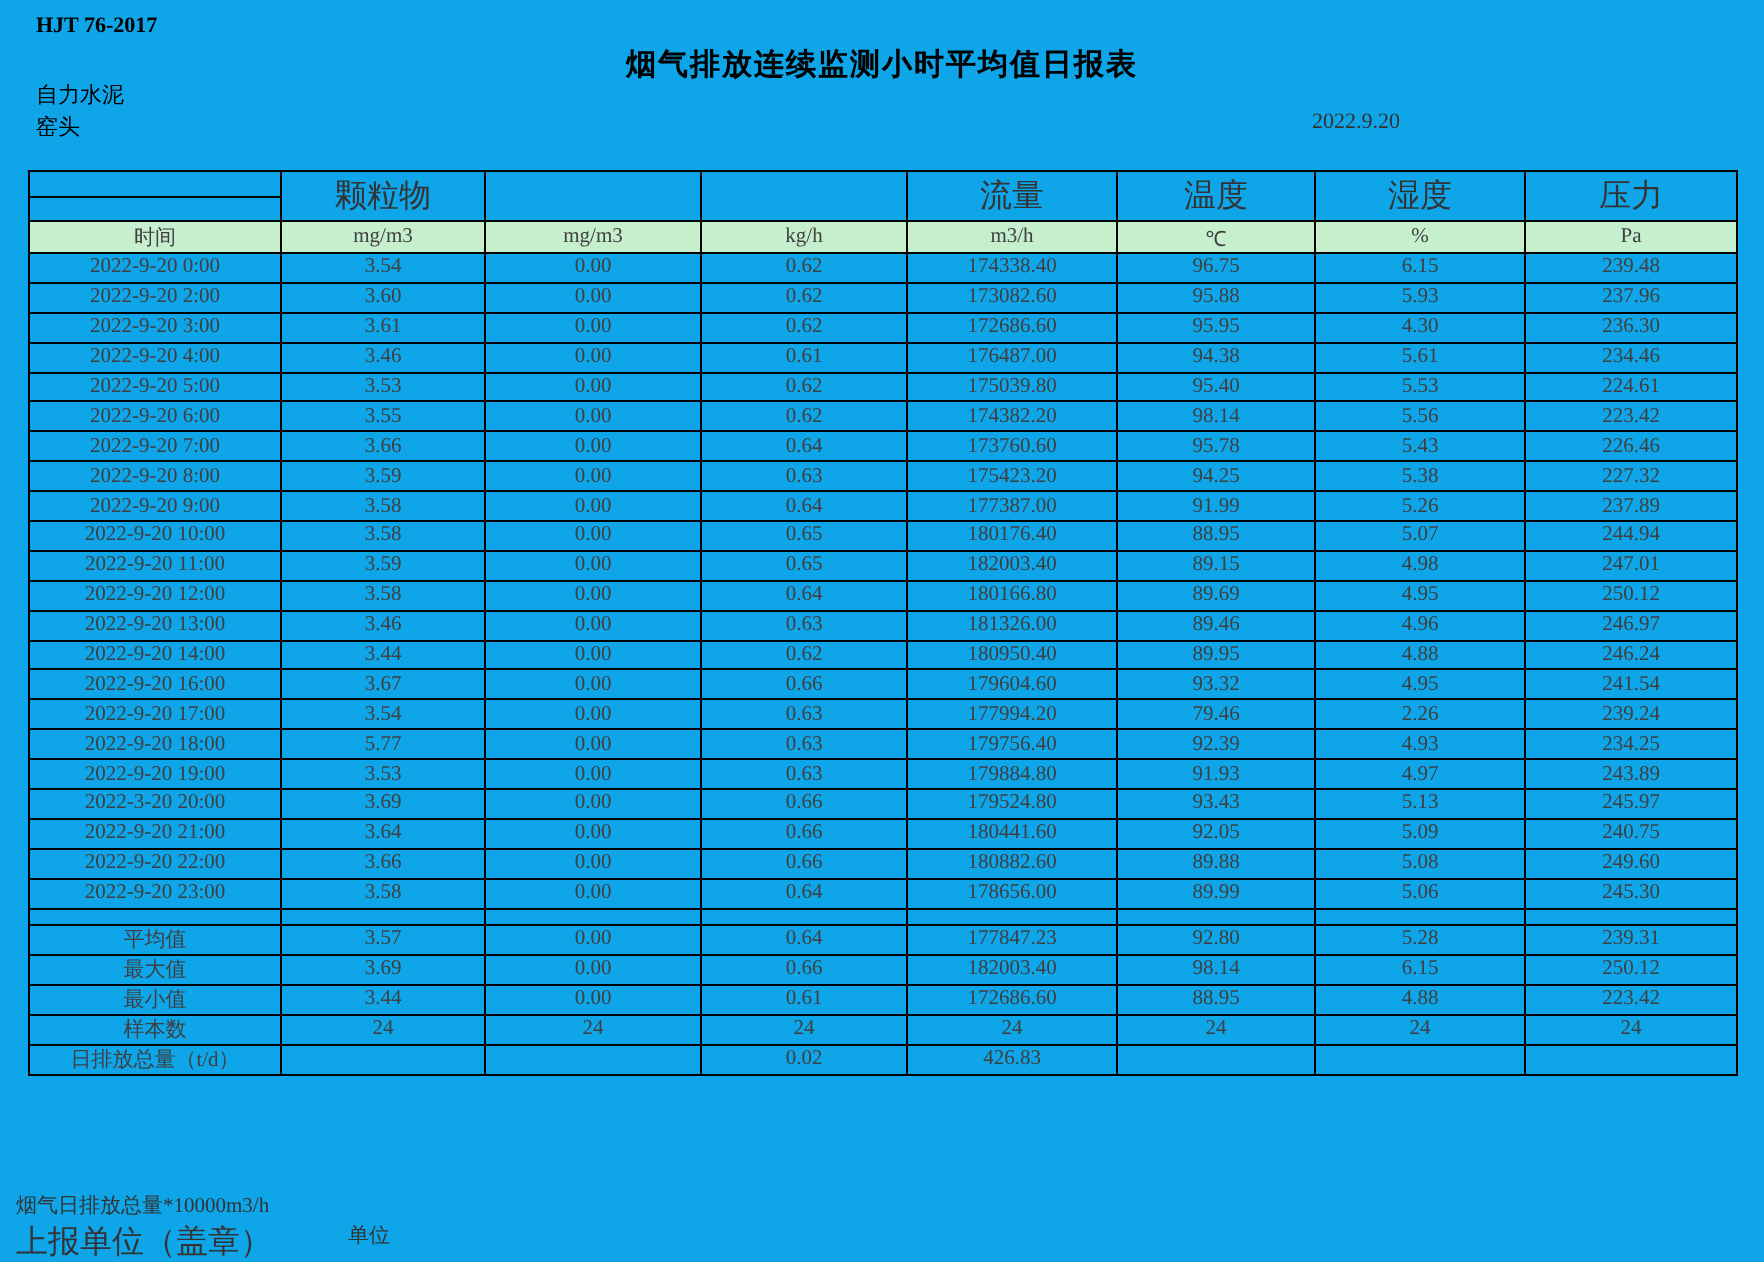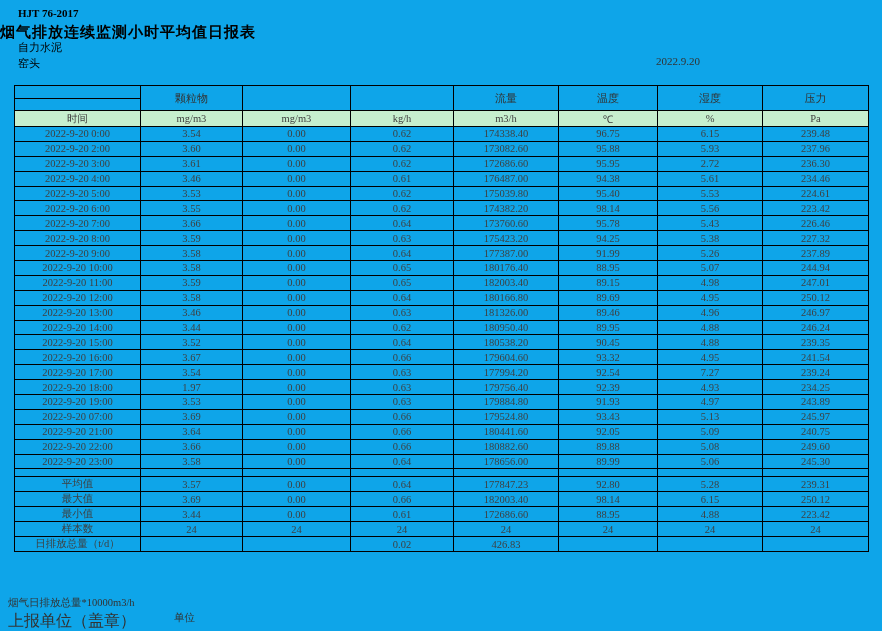--- a/index.html
+++ b/index.html
@@ -1,37 +1,37 @@
 <!DOCTYPE html>
 <html><head>
 <meta charset="utf-8">
 <style>
   html,body { margin:0; padding:0; background:#fff; }
   .page {
     position:relative; width:882px; height:631px; background:#0ea5e9;
     font-family:"Liberation Serif", serif; color:#3f3f3f; overflow:hidden;
   }
   .std-no    { position:absolute; left:18px;  top:7px;  font-size:11px; font-weight:bold; color:#000; }
-  .title     { position:absolute; left:0;     top:23px; width:882px; 
+  .title     { position:absolute; left:0;     top:23px; width:882px; text-align:center;
                font-size:15px; font-weight:bold; color:#000; letter-spacing:1px; }
   .company   { position:absolute; left:18px;  top:40px; font-size:11px; font-weight:normal; color:#000; }
   .station   { position:absolute; left:18px;  top:56px; font-size:11px; font-weight:normal; color:#000; }
   .date      { position:absolute; left:656px; top:55px; font-size:11px; color:#333; }
 
   table.report {
     position:absolute; left:14px; top:85px; width:854px;
     border-collapse:collapse; table-layout:fixed;
     font-size:10.5px; color:#3f3f3f;
   }
   table.report th, table.report td {
     border:1px solid #000; padding:0; text-align:center; vertical-align:middle;
     font-weight:normal; white-space:nowrap; overflow:hidden;
   }
   tr.group-row   { height:25px; }
-  tr.group-row th{ font-size:11px; color:#333; }
+  tr.group-row th{ font-size:16px; color:#333; }
   th.time-head   { position:relative; }
   th.time-head .mid-line { position:absolute; left:0; top:50%; width:100%; height:0; border-top:1px solid #000; }
   tr.unit-row    { height:16px; }
   tr.unit-row th { background:#c6efce; font-size:10.5px; }
   tr.hour-row    { height:14.9px;margin-left:27px; }
   tr.spacer-row  { height:8px; }
   tr.summary-row { height:13.4px; }
 
   .note        { position:absolute; left:8px;   top:596px; font-size:10.5px; color:#333; }
   .report-unit { position:absolute; left:8px;   top:611px; font-size:16px; color:#333; }
@@ -102,21 +102,21 @@
           <td>5.93</td>
           <td>237.96</td>
         </tr>
         <tr class="hour-row">
           <td>2022-9-20 3:00</td>
           <td>3.61</td>
           <td>0.00</td>
           <td>0.62</td>
           <td>172686.60</td>
           <td>95.95</td>
-          <td>2.72</td>
+          <td>4.30</td>
           <td>236.30</td>
         </tr>
         <tr class="hour-row">
           <td>2022-9-20 4:00</td>
           <td>3.46</td>
           <td>0.00</td>
           <td>0.61</td>
           <td>176487.00</td>
           <td>94.38</td>
           <td>5.61</td>
@@ -216,71 +216,61 @@
           <td>2022-9-20 14:00</td>
           <td>3.44</td>
           <td>0.00</td>
           <td>0.62</td>
           <td>180950.40</td>
           <td>89.95</td>
           <td>4.88</td>
           <td>246.24</td>
         </tr>
         <tr class="hour-row">
-          <td>2022-9-20 15:00</td>
-          <td>3.52</td>
-          <td>0.00</td>
-          <td>0.64</td>
-          <td>180538.20</td>
-          <td>90.45</td>
-          <td>4.88</td>
-          <td>239.35</td>
-        </tr>
-        <tr class="hour-row">
           <td>2022-9-20 16:00</td>
           <td>3.67</td>
           <td>0.00</td>
           <td>0.66</td>
           <td>179604.60</td>
           <td>93.32</td>
           <td>4.95</td>
           <td>241.54</td>
         </tr>
         <tr class="hour-row">
           <td>2022-9-20 17:00</td>
           <td>3.54</td>
           <td>0.00</td>
           <td>0.63</td>
           <td>177994.20</td>
-          <td>92.54</td>
-          <td>7.27</td>
+          <td>79.46</td>
+          <td>2.26</td>
           <td>239.24</td>
         </tr>
         <tr class="hour-row">
           <td>2022-9-20 18:00</td>
-          <td>1.97</td>
+          <td>5.77</td>
           <td>0.00</td>
           <td>0.63</td>
           <td>179756.40</td>
           <td>92.39</td>
           <td>4.93</td>
           <td>234.25</td>
         </tr>
         <tr class="hour-row">
           <td>2022-9-20 19:00</td>
           <td>3.53</td>
           <td>0.00</td>
           <td>0.63</td>
           <td>179884.80</td>
           <td>91.93</td>
           <td>4.97</td>
           <td>243.89</td>
         </tr>
         <tr class="hour-row">
-          <td>2022-9-20 07:00</td>
+          <td>2022-3-20 20:00</td>
           <td>3.69</td>
           <td>0.00</td>
           <td>0.66</td>
           <td>179524.80</td>
           <td>93.43</td>
           <td>5.13</td>
           <td>245.97</td>
         </tr>
         <tr class="hour-row">
           <td>2022-9-20 21:00</td>

